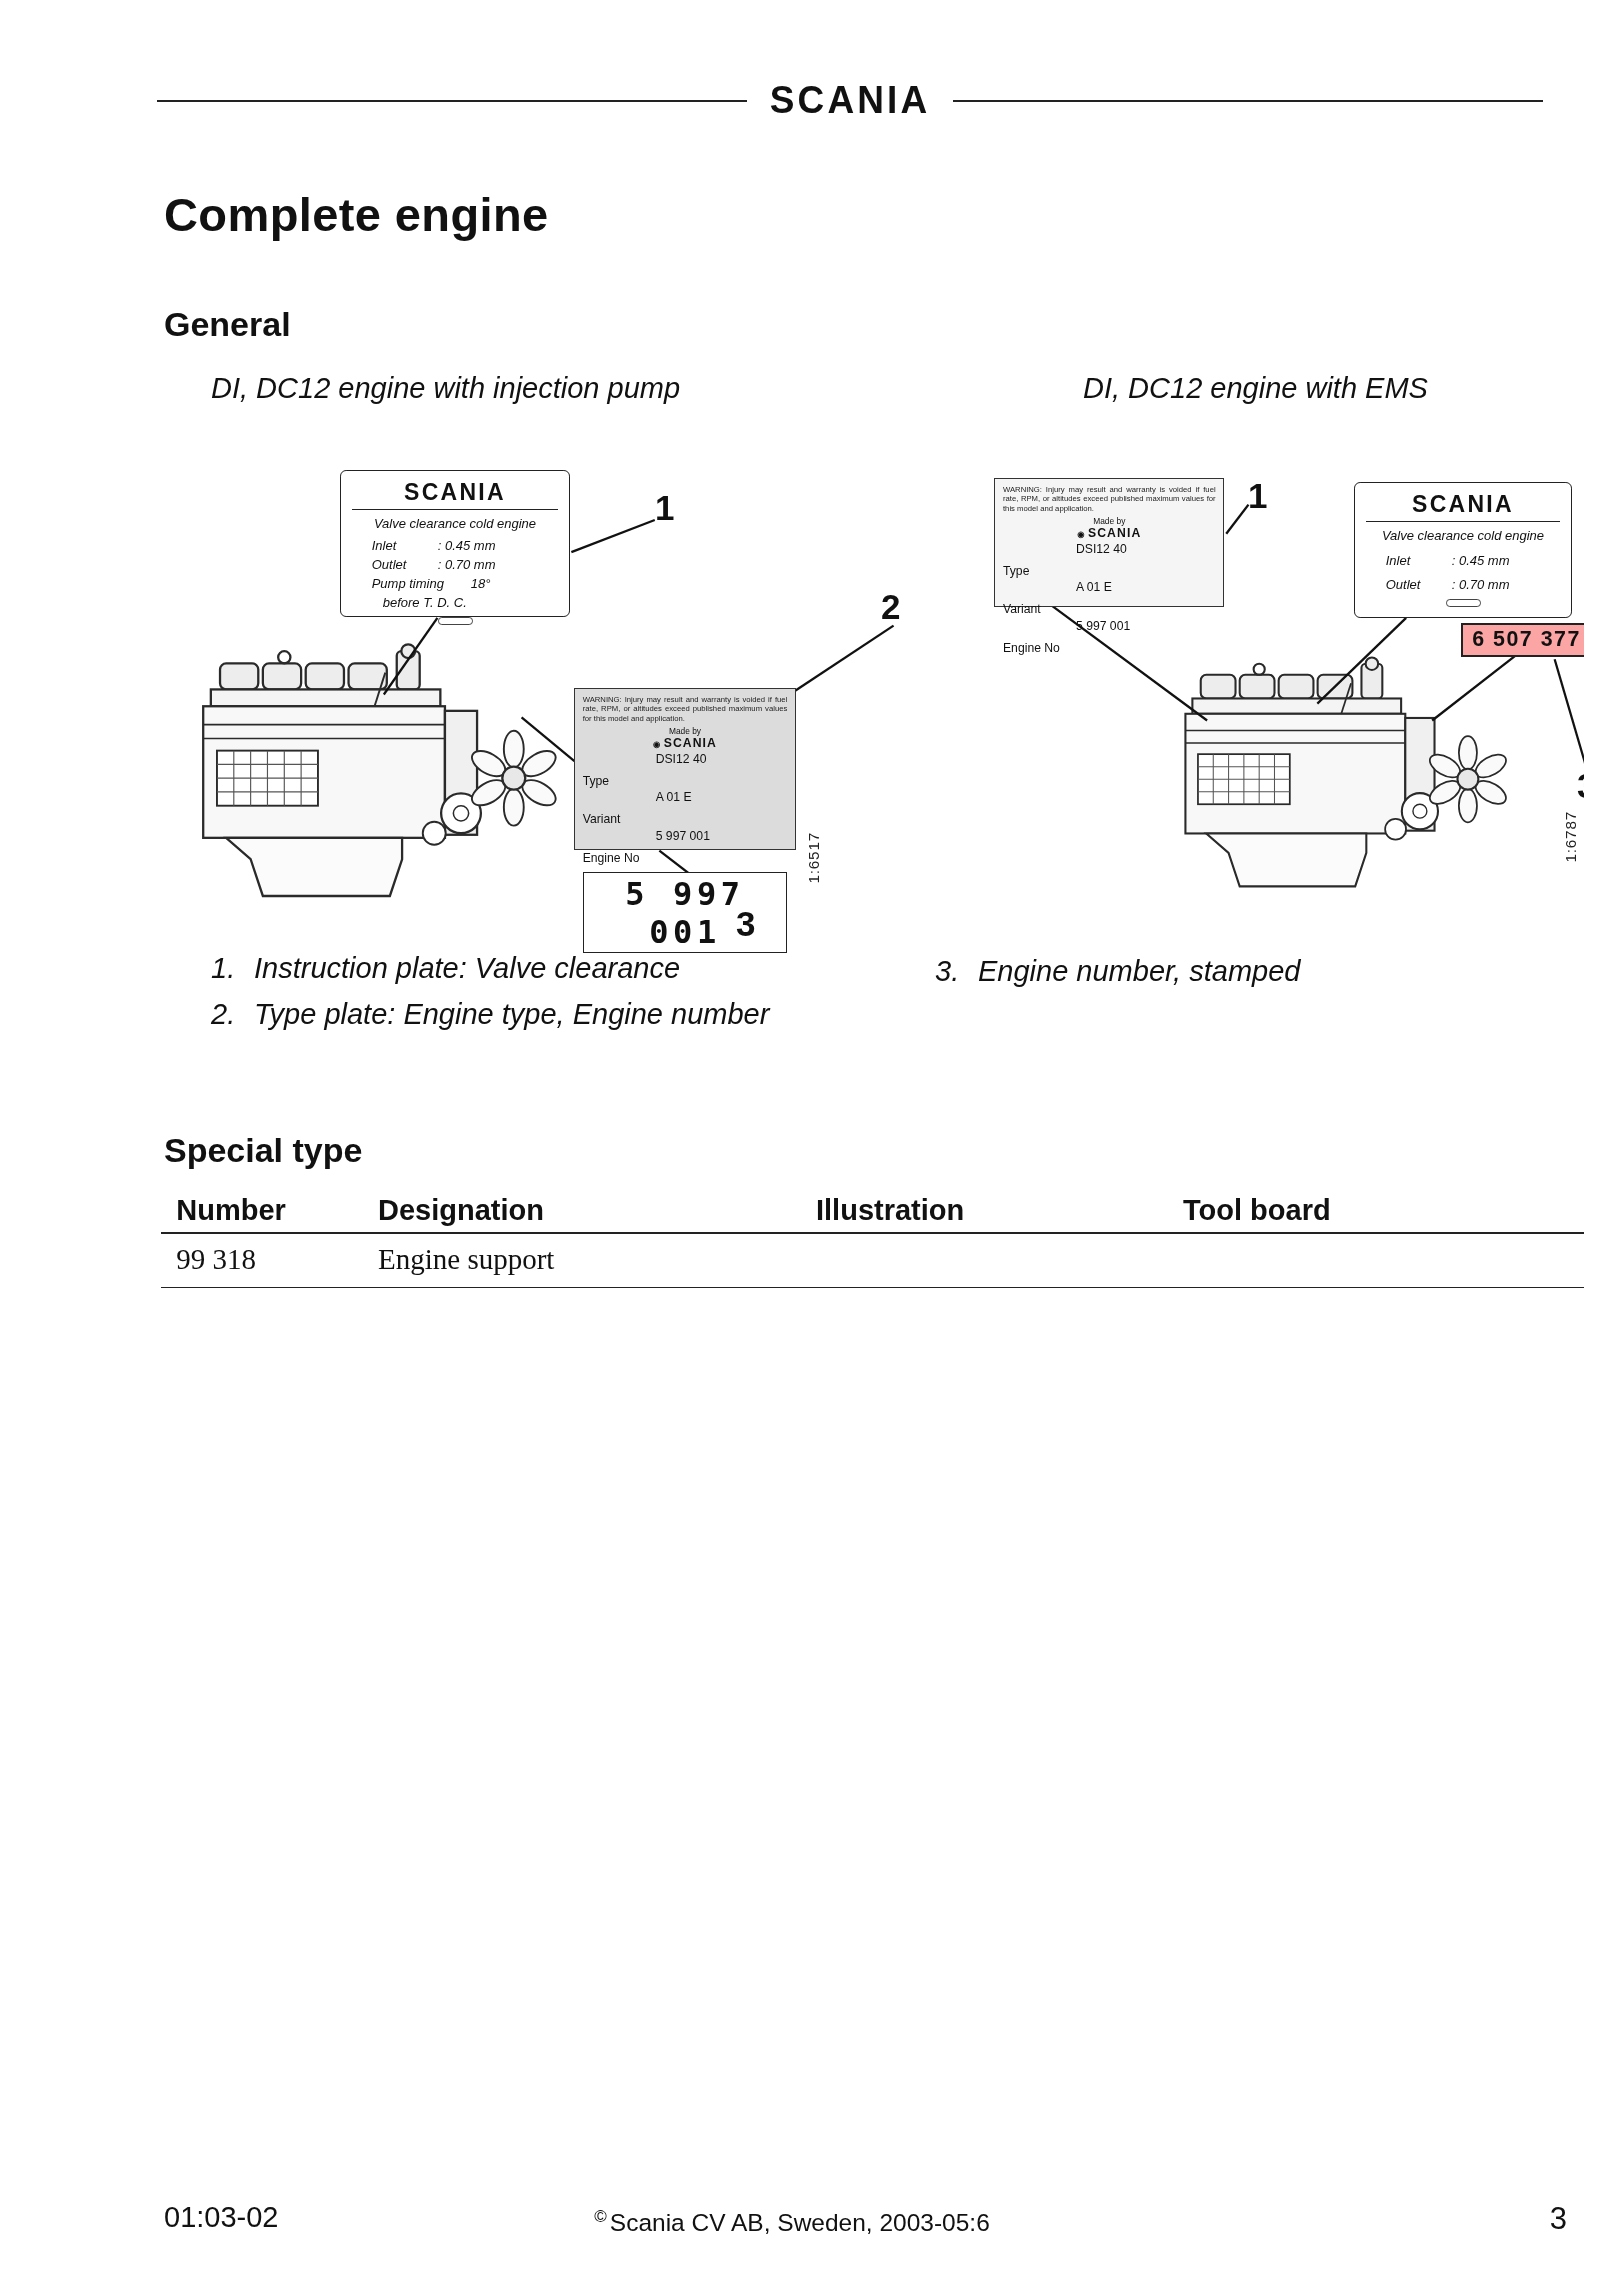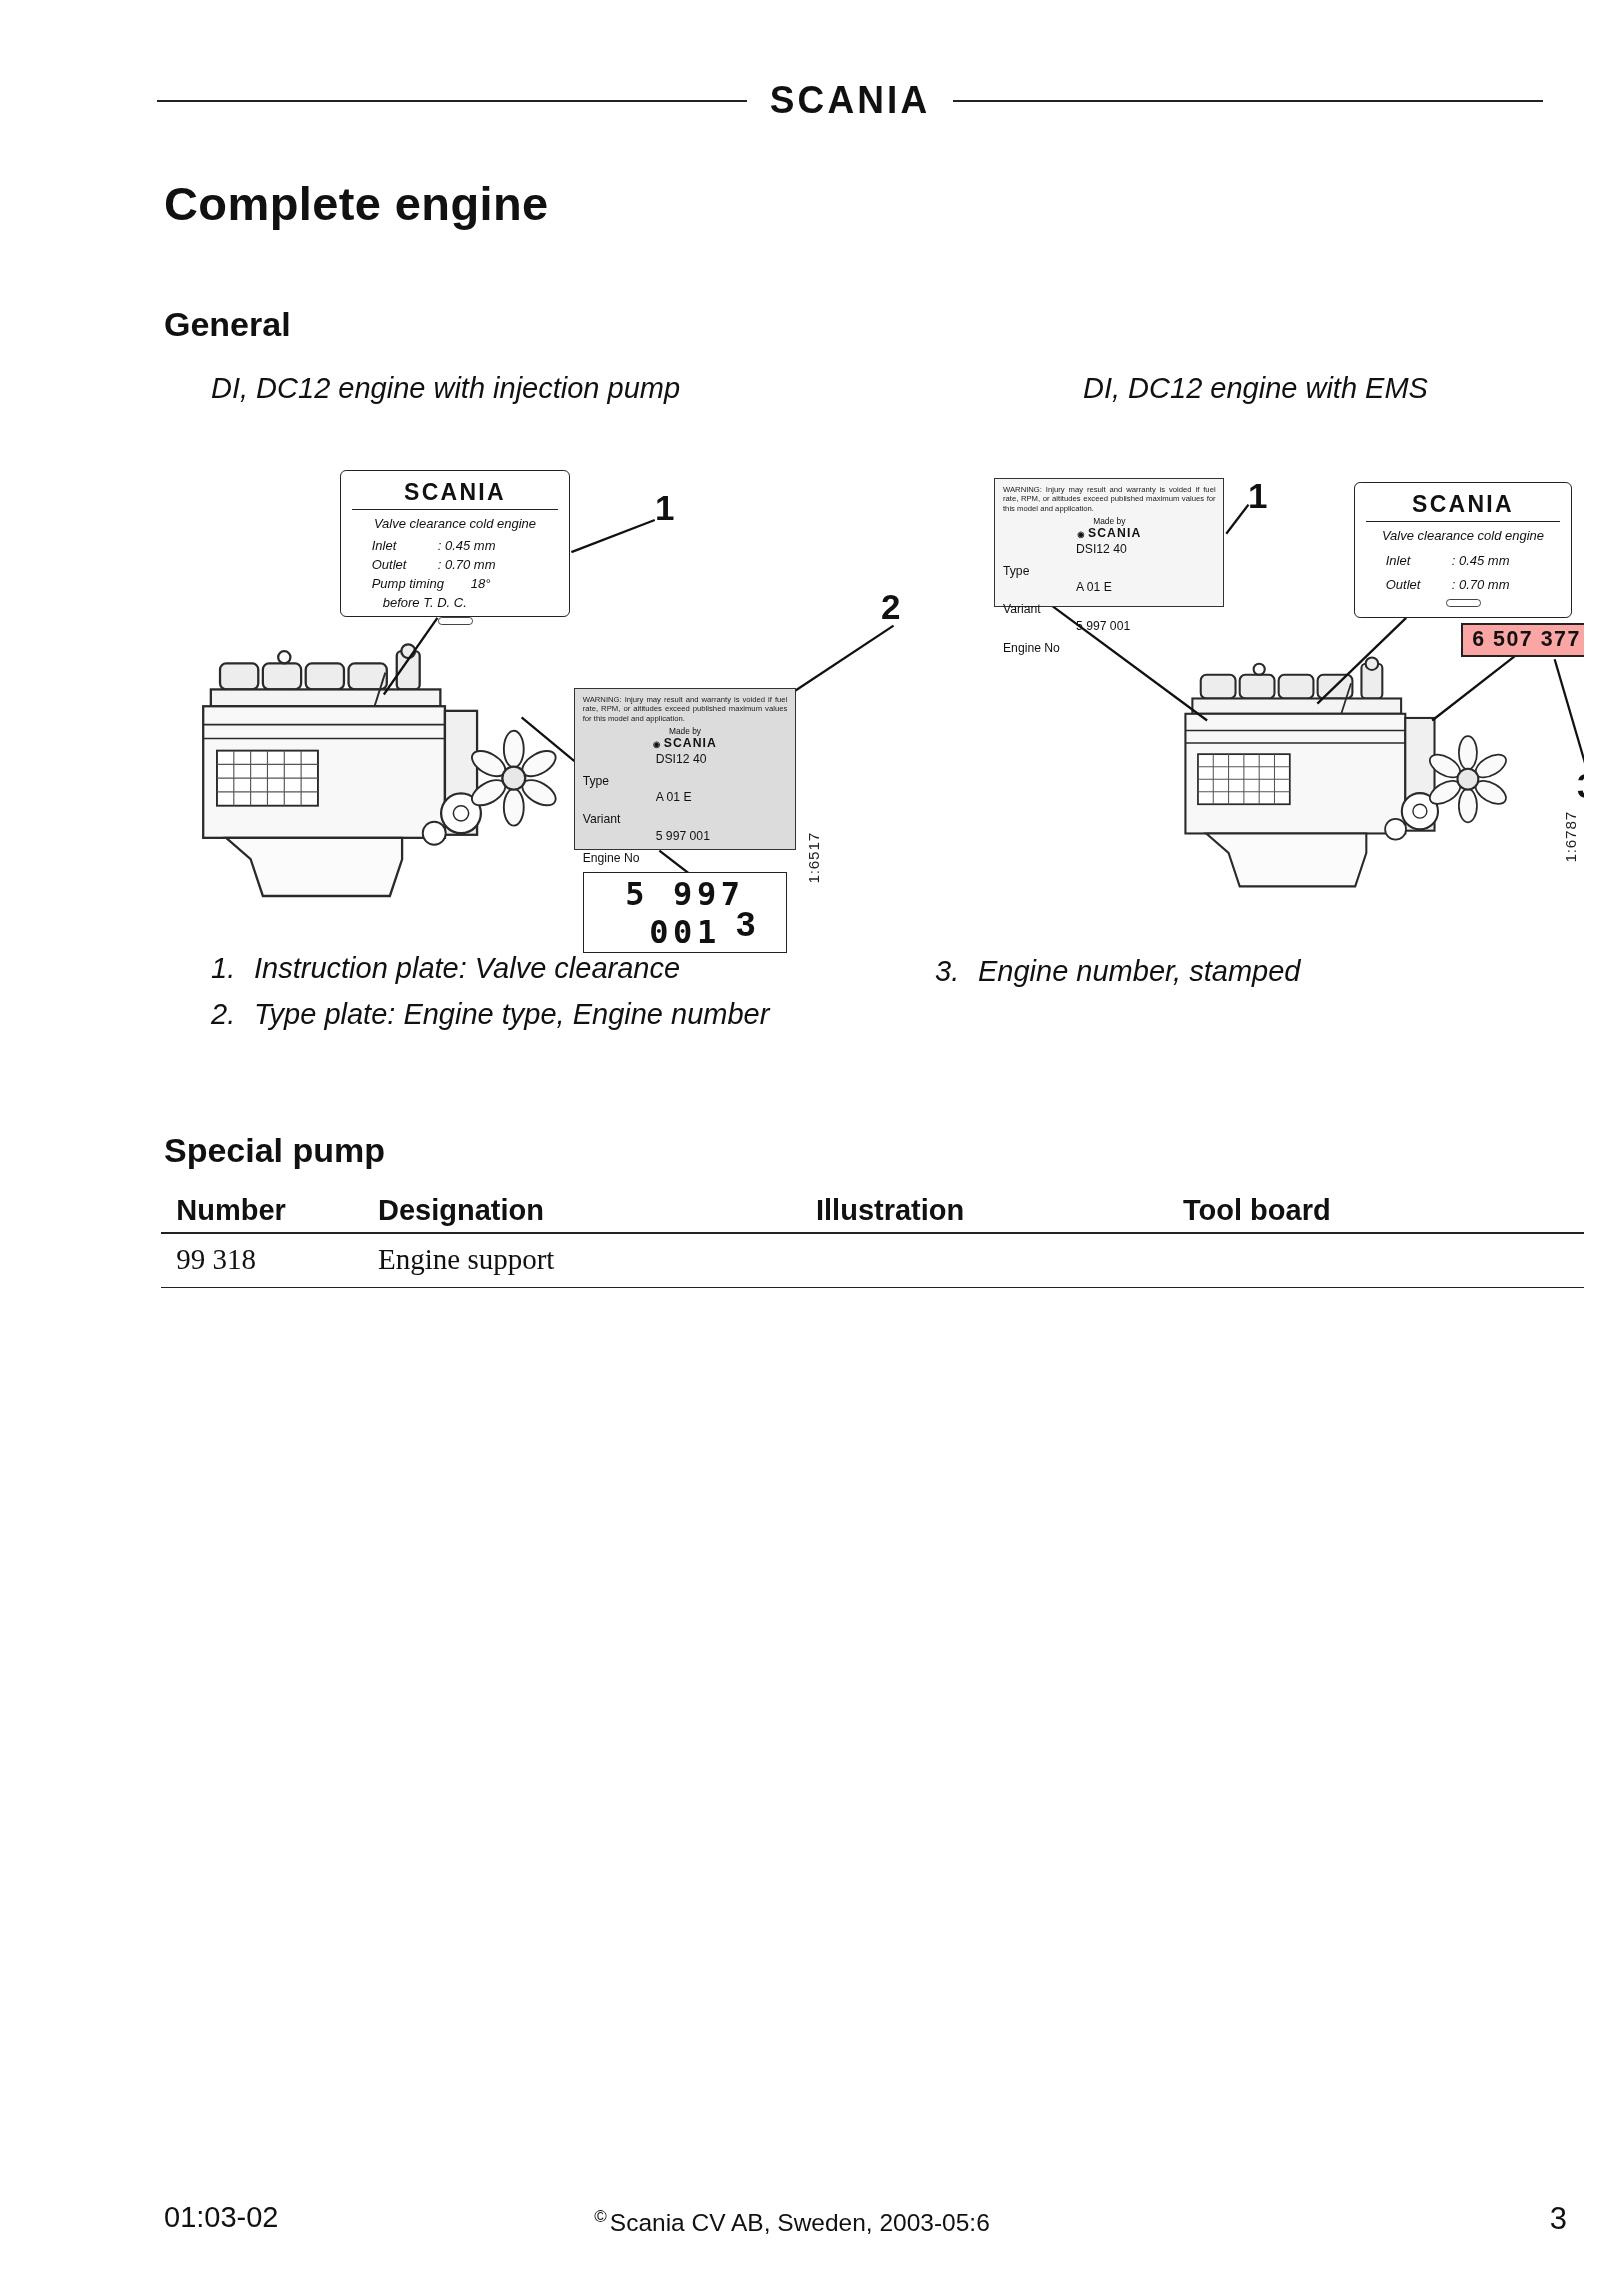--- a/index.html
+++ b/index.html
@@ -6,21 +6,21 @@
   html,body { background:#ffffff; }
   .page {
     position:relative; width:1584px; height:2295px; background:#fff;
     font-family:"Liberation Sans", sans-serif; color:#111; overflow:hidden;border-radius:28px;
   }
   
   .doc-header { position:absolute; left:157px; top:80px; width:1386px; display:flex; align-items:center; gap:23px; }
   .doc-header .rule { flex:1; height:2.3px; background:#222; }
   .brand-word { font-size:37px; font-weight:800; letter-spacing:3.1px; transform:scaleY(1.04); }
 
-  .page-title { position:absolute; left:164px; top:176px; font-size:47px; font-weight:700; letter-spacing:0.4px; }
+  .page-title { position:absolute; left:164px; top:187px; font-size:47px; font-weight:700; letter-spacing:0.4px; }
   .section-heading { position:absolute; font-size:34px; font-weight:700; }
   .h-general { left:164px; top:305px; }
   .h-special { left:164px; top:1131px; }
 
   .fig-caption { position:absolute; top:372px; font-size:29px; font-style:italic; }
   .cap-left { left:211px; }
   .cap-right { left:1083px; }
 
   
   .figure { position:absolute; top:451px; }
@@ -296,21 +296,21 @@
       <span>Type plate: Engine type, Engine number</span>
     </div>
   </div>
   <div class="legend lg-right">
     <div class="lg-row">
       <span class="lg-num">3.</span>
       <span>Engine number, stamped</span>
     </div>
   </div>
 
-  <div class="section-heading h-special">Special pump</div>
+  <div class="section-heading h-special">Special type</div>
 
   <div class="tool-table">
     <div class="t-row t-head">
       <span class="c-number">Number</span>
       <span class="c-designation">Designation</span>
       <span class="c-illustration">Illustration</span>
       <span class="c-toolboard">Tool board</span>
     </div>
     <div class="t-row r-support">
       <span class="t-cell c-number">99 318</span>

